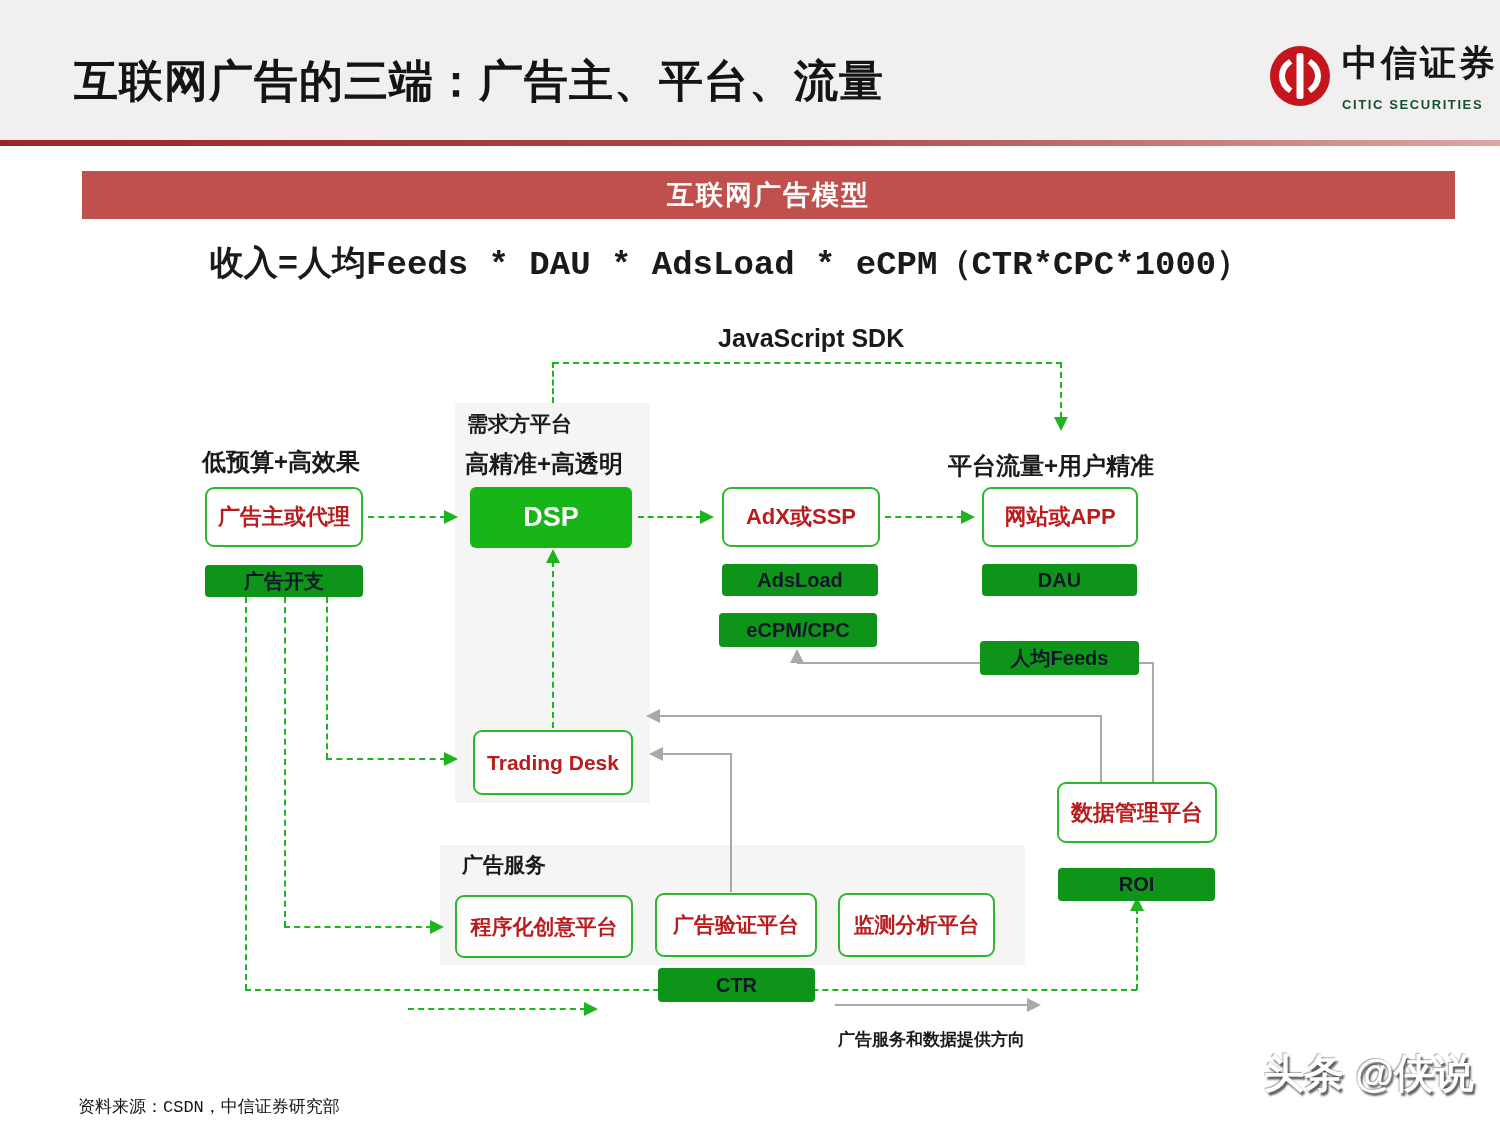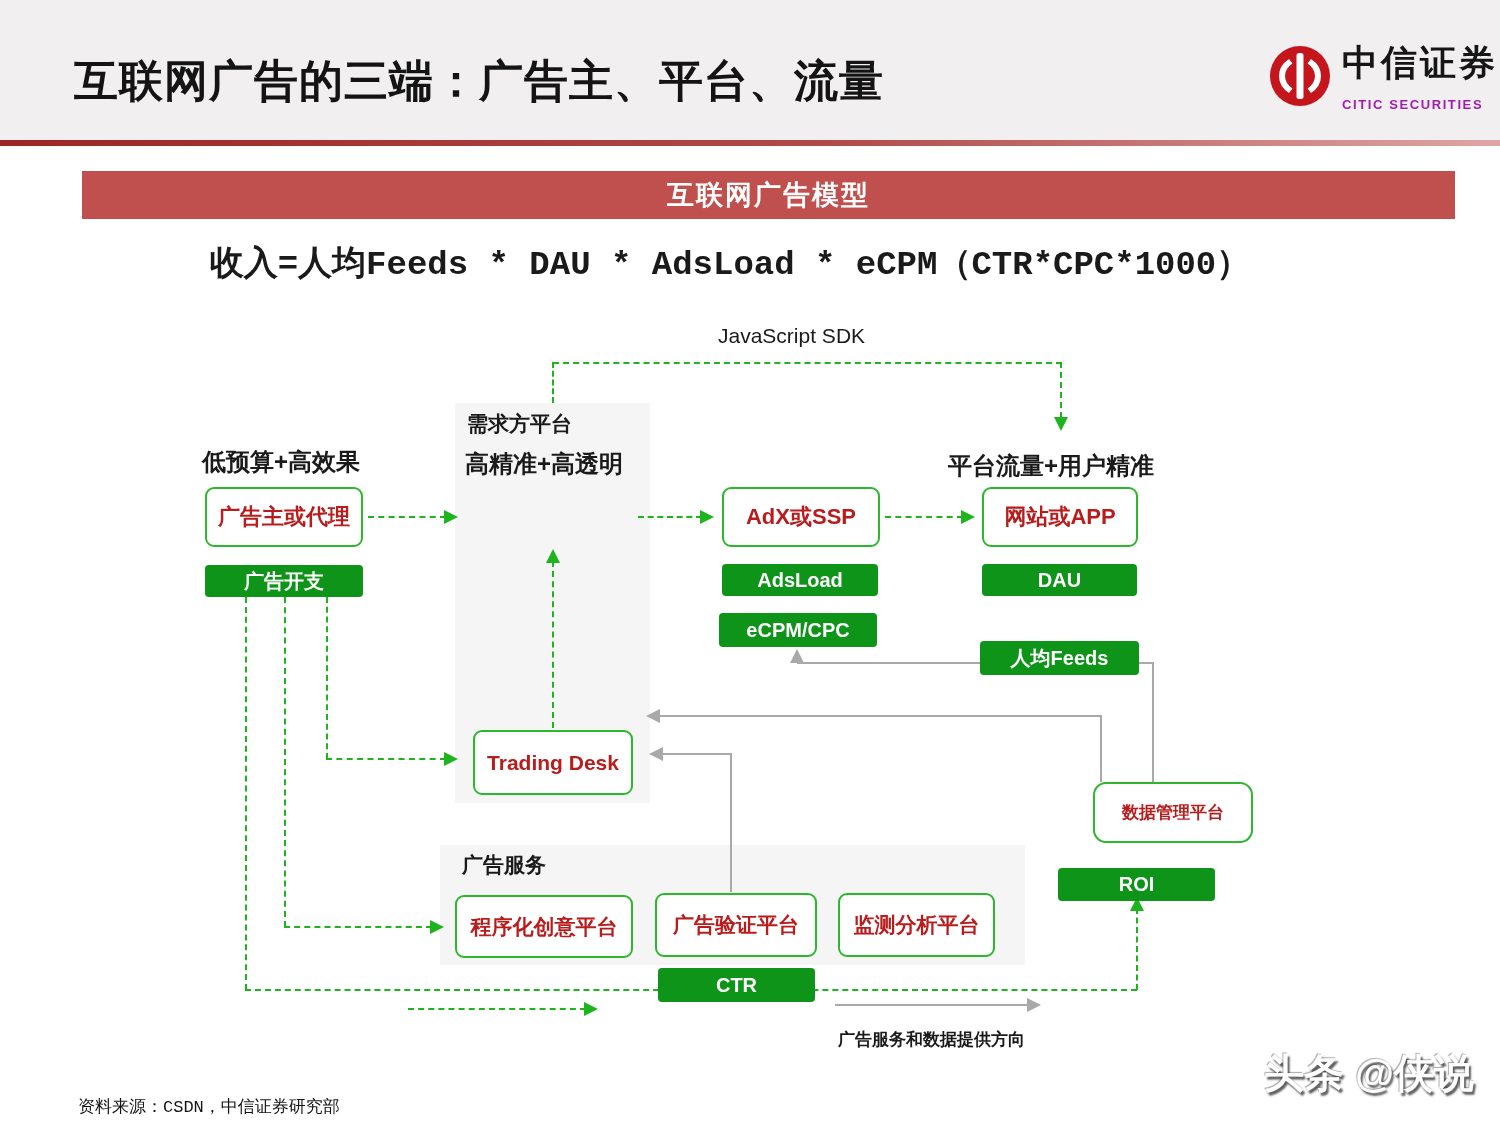--- a/index.html
+++ b/index.html
@@ -6,34 +6,34 @@
   #slide{position:relative;width:1500px;height:1125px;background:#ffffff;overflow:hidden;
          font-family:"Liberation Sans",sans-serif;}
   .abs{position:absolute;}
   
   #header-band{left:0;top:0;width:1500px;height:140px;background:#f1efef;}
   #page-title{left:74px;top:52px;font-size:44px;font-weight:900;color:#141414;letter-spacing:1px;}
   #header-divider{left:0;top:140px;width:1500px;height:6px;
       background:linear-gradient(to right,#9c2623 0%,#b04a48 55%,#dda6a4 100%);}
   #logo{left:1268px;top:44px;display:flex;align-items:center;gap:10px;}
   #logo-cn{font-family:"Liberation Serif",serif;font-size:36px;font-weight:bold;color:#161616;letter-spacing:3px;line-height:1;}
-  #logo-en{font-size:13px;font-weight:bold;color:#a21caf;letter-spacing:1.6px;margin-top:16px;}
+  #logo-en{font-size:13px;font-weight:bold;color:#14532d;letter-spacing:1.6px;margin-top:16px;}
   
   #banner{left:82px;top:171px;width:1373px;height:48px;background:#c0504d;display:flex;align-items:center;justify-content:center;}
   #banner-title{color:#ffffff;font-size:27px;font-weight:bold;letter-spacing:2px;}
   #formula{left:0;top:240px;width:1460px;text-align:center;font-family:"Liberation Mono","DejaVu Sans Mono",monospace;
            font-size:34px;font-weight:bold;color:#1a1a1a;}
   
   .panel{background:#f6f5f5;z-index:0;}
   
   .lbl{color:#1a1a1a;font-weight:bold;z-index:2;}
   
   .box{display:flex;align-items:center;justify-content:center;z-index:3;text-align:center;}
   .box-outline{background:#ffffff;border:2px solid #2cb72c;border-radius:9px;color:#b91c1c;font-weight:bold;}
-  .box-solid{background:#0e9418;border-radius:4px;color:#ffffff;font-weight:bold;}
+  .box-solid{background:#0e9418;border-radius:4px;color:#0f172a;font-weight:bold;}
   .box-dsp{background:#17b517;border-radius:6px;color:#ffffff;font-weight:bold;}
   
   .cn{z-index:1;}
   .hl-g{border-top:2px dashed #1db41d;}
   .vl-g{border-left:2px dashed #1db41d;}
   .hl-y{border-top:2px solid #a9a9a9;}
   .vl-y{border-left:2px solid #a9a9a9;}
   .ar{width:0;height:0;z-index:2;}
   .ar-r-g{border-top:7px solid transparent;border-bottom:7px solid transparent;border-left:14px solid #1db41d;}
   .ar-u-g{border-left:7px solid transparent;border-right:7px solid transparent;border-bottom:14px solid #1db41d;}
@@ -72,21 +72,21 @@
   <div class="abs" id="header-divider"></div>
 
   <div class="abs" id="banner">
     <span id="banner-title">互联网广告模型</span>
   </div>
   <div class="abs" id="formula">收入=人均Feeds * DAU * AdsLoad * eCPM（CTR*CPC*1000）</div>
 
   <div class="abs panel" style="left:455px;top:403px;width:195px;height:400px;"></div>
   <div class="abs panel" style="left:440px;top:845px;width:585px;height:120px;"></div>
 
-  <div class="abs lbl" style="left:718px;top:324px;font-size:21px;font-weight:400;">JavaScript SDK</div>
+  <div class="abs lbl" style="left:718px;top:324px;font-size:25px;font-weight:700;">JavaScript SDK</div>
   <div class="abs lbl" style="left:202px;top:446px;font-size:24px;">低预算+高效果</div>
   <div class="abs lbl" style="left:467px;top:410px;font-size:21px;font-weight:600;">需求方平台</div>
   <div class="abs lbl" style="left:465px;top:448px;font-size:24px;">高精准+高透明</div>
   <div class="abs lbl" style="left:948px;top:450px;font-size:24px;">平台流量+用户精准</div>
   <div class="abs lbl" style="left:462px;top:851px;font-size:21px;font-weight:600;">广告服务</div>
 
   <div class="abs cn hl-g" style="left:553px;top:362px;width:509px;"></div>
   <div class="abs cn vl-g" style="left:552px;top:362px;height:41px;"></div>
   <div class="abs cn vl-g" style="left:1060px;top:362px;height:56px;"></div>
   <div class="abs ar ar-d-g" style="left:1054px;top:417px;"></div>
@@ -123,28 +123,29 @@
   <div class="abs cn hl-y" style="left:657px;top:715px;width:444px;"></div>
   <div class="abs cn vl-y" style="left:1100px;top:715px;height:67px;"></div>
   <div class="abs ar ar-l-y" style="left:646px;top:709px;"></div>
 
   <div class="abs cn hl-y" style="left:660px;top:753px;width:72px;"></div>
   <div class="abs cn vl-y" style="left:730px;top:753px;height:139px;"></div>
   <div class="abs ar ar-l-y" style="left:649px;top:747px;"></div>
 
   <div class="abs box box-outline" style="left:205px;top:487px;width:154px;height:56px;font-size:22px;">广告主或代理</div>
   <div class="abs box box-solid" style="left:205px;top:565px;width:158px;height:32px;font-size:20px;">广告开支</div>
+  <div class="abs box box-dsp" style="left:470px;top:487px;width:162px;height:61px;font-size:27px;">DSP</div>
   <div class="abs box box-outline" style="left:722px;top:487px;width:154px;height:56px;font-size:22px;">AdX或SSP</div>
   <div class="abs box box-outline" style="left:982px;top:487px;width:152px;height:56px;font-size:22px;">网站或APP</div>
   <div class="abs box box-solid" style="left:722px;top:564px;width:156px;height:32px;font-size:20px;">AdsLoad</div>
   <div class="abs box box-solid" style="left:719px;top:613px;width:158px;height:34px;font-size:20px;">eCPM/CPC</div>
   <div class="abs box box-solid" style="left:982px;top:564px;width:155px;height:32px;font-size:20px;">DAU</div>
   <div class="abs box box-solid" style="left:980px;top:613px;width:159px;height:34px;font-size:20px;margin-top:28px;">人均Feeds</div>
   <div class="abs box box-outline" style="left:473px;top:730px;width:156px;height:61px;font-size:21px;">Trading Desk</div>
-  <div class="abs box box-outline" style="left:1093px;top:782px;width:156px;height:57px;font-size:17px;border-radius:13px;">数据管理平台</div>
+  <div class="abs box box-outline" style="left:1057px;top:782px;width:156px;height:57px;font-size:22px;">数据管理平台</div>
   <div class="abs box box-solid" style="left:1058px;top:860px;width:157px;height:33px;font-size:20px;margin-top:8px;">ROI</div>
   <div class="abs box box-outline" style="left:455px;top:895px;width:174px;height:59px;font-size:21px;">程序化创意平台</div>
   <div class="abs box box-outline" style="left:655px;top:893px;width:158px;height:60px;font-size:21px;">广告验证平台</div>
   <div class="abs box box-outline" style="left:838px;top:893px;width:153px;height:60px;font-size:21px;">监测分析平台</div>
   <div class="abs box box-solid" style="left:658px;top:968px;width:157px;height:34px;font-size:20px;">CTR</div>
 
   <div class="abs cn hl-g" style="left:408px;top:1008px;width:178px;"></div>
   <div class="abs ar ar-r-g" style="left:584px;top:1002px;"></div>
 
   <div class="abs cn hl-y" style="left:835px;top:1004px;width:194px;"></div>

